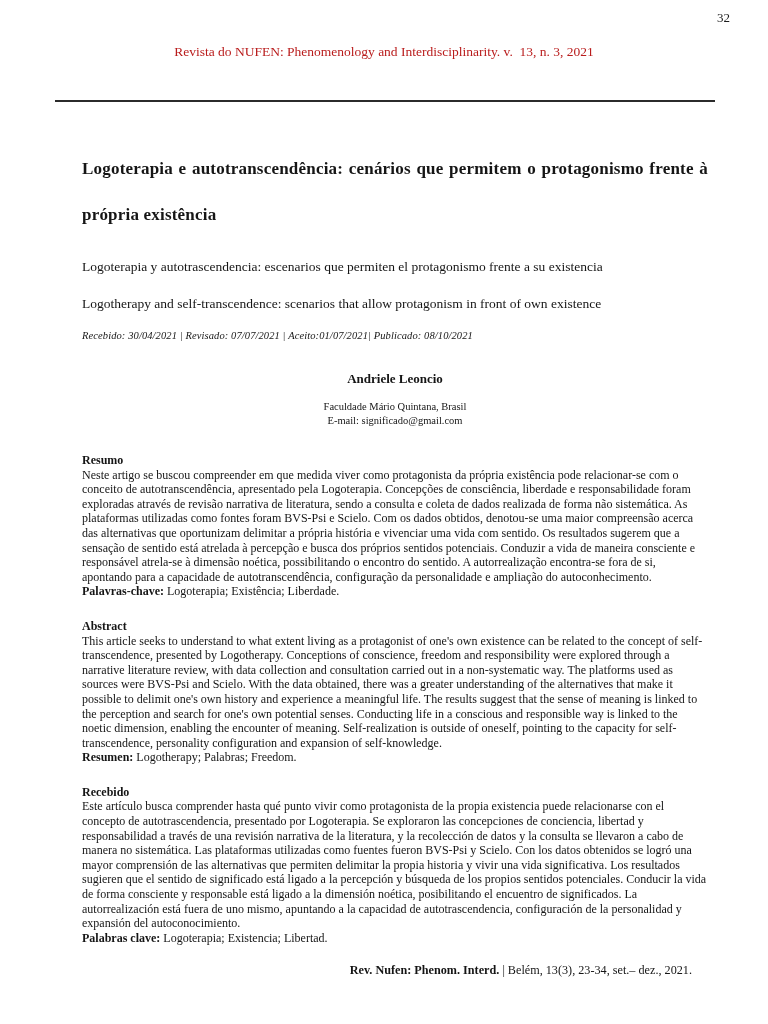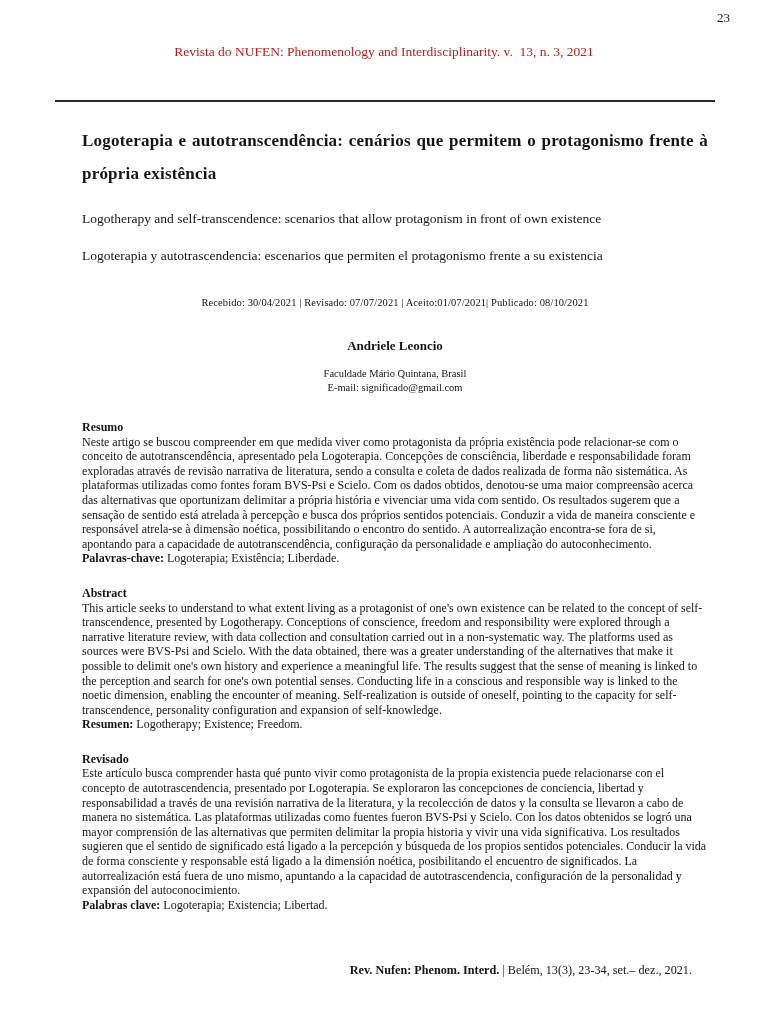--- a/index.html
+++ b/index.html
@@ -32,37 +32,38 @@
     margin-left: 55px;
     margin-top: 40px;
     width: 660px;
     border-top: 2px solid #2b2b2b;
   }
   .content {
     margin-left: 82px;
     margin-right: 60px; 
   }
   .article-title {
-    margin-top: 22px;
+    margin-top: 44px;
     font-size: 17px;
     font-weight: bold;
-    line-height: 33px;
+    line-height: 46px;
     text-align: justify;
     letter-spacing: 0.2px;
   }
   .subtitle {
     margin-top: 20px;
     font-size: 13.5px;
     line-height: 17px;
   }
   .dates-line {
-    margin-top: 33px;
-    text-align: center;
+    margin-top: 18px;
+    text-align: left;
     font-size: 10.5px;
     letter-spacing: 0.1px;
+    font-style: italic;
   }
   .author-block { text-align: center; }
   .author-name {
     margin-top: 30px;
     font-size: 13px;
     font-weight: bold;
   }
   .affiliation {
     margin-top: 13px;
     font-size: 10.5px;
@@ -91,58 +92,58 @@
     right: 76px;
     font-size: 12.2px;
   }
   .page-footer .footer-bold { font-weight: bold; }
 </style>
 </head>
 <body>
 
 <div class="page">
 
-  <div class="page-number">23</div>
+  <div class="page-number">32</div>
 
   <div class="journal-header">Revista do NUFEN: Phenomenology and Interdisciplinarity. v.  13, n. 3, 2021</div>
 
   <div class="rule"></div>
 
   <div class="content">
 
     <h1 class="article-title">Logoterapia e autotranscendência: cenários que permitem o protagonismo frente à própria existência</h1>
 
+    <div class="subtitle">Logoterapia y autotrascendencia: escenarios que permiten el protagonismo frente a su existencia</div>
+
     <div class="subtitle">Logotherapy and self-transcendence: scenarios that allow protagonism in front of own existence</div>
-
-    <div class="subtitle">Logoterapia y autotrascendencia: escenarios que permiten el protagonismo frente a su existencia</div>
 
     <div class="dates-line">Recebido: 30/04/2021 | Revisado: 07/07/2021 | Aceito:01/07/2021| Publicado: 08/10/2021</div>
 
     <div class="author-block">
       <div class="author-name">Andriele Leoncio</div>
       <div class="affiliation">
         <div>Faculdade Mário Quintana, Brasil</div>
         <div>E-mail: significado@gmail.com</div>
       </div>
     </div>
 
     <div class="section first">
       <div class="section-heading">Resumo</div>
       <div class="section-body">Neste artigo se buscou compreender em que medida viver como protagonista da própria existência pode relacionar-se com o conceito de autotranscendência, apresentado pela Logoterapia. Concepções de consciência, liberdade e responsabilidade foram exploradas através de revisão narrativa de literatura, sendo a consulta e coleta de dados realizada de forma não sistemática. As plataformas utilizadas como fontes foram BVS-Psi e Scielo. Com os dados obtidos, denotou-se uma maior compreensão acerca das alternativas que oportunizam delimitar a própria história e vivenciar uma vida com sentido. Os resultados sugerem que a sensação de sentido está atrelada à percepção e busca dos próprios sentidos potenciais. Conduzir a vida de maneira consciente e responsável atrela-se à dimensão noética, possibilitando o encontro do sentido. A autorrealização encontra-se fora de si, apontando para a capacidade de autotranscendência, configuração da personalidade e ampliação do autoconhecimento.</div>
       <div class="keywords-line"><span class="kw-label">Palavras-chave:</span><span> Logoterapia; Existência; Liberdade.</span></div>
     </div>
 
     <div class="section">
       <div class="section-heading">Abstract</div>
       <div class="section-body">This article seeks to understand to what extent living as a protagonist of one's own existence can be related to the concept of self-transcendence, presented by Logotherapy. Conceptions of conscience, freedom and responsibility were explored through a narrative literature review, with data collection and consultation carried out in a non-systematic way. The platforms used as sources were BVS-Psi and Scielo. With the data obtained, there was a greater understanding of the alternatives that make it possible to delimit one's own history and experience a meaningful life. The results suggest that the sense of meaning is linked to the perception and search for one's own potential senses. Conducting life in a conscious and responsible way is linked to the noetic dimension, enabling the encounter of meaning. Self-realization is outside of oneself, pointing to the capacity for self-transcendence, personality configuration and expansion of self-knowledge.</div>
-      <div class="keywords-line"><span class="kw-label">Resumen:</span><span> Logotherapy; Existence; Freedom.</span></div>
+      <div class="keywords-line"><span class="kw-label">Resumen:</span><span> Logotherapy; Palabras; Freedom.</span></div>
     </div>
 
     <div class="section">
-      <div class="section-heading">Revisado</div>
+      <div class="section-heading">Recebido</div>
       <div class="section-body">Este artículo busca comprender hasta qué punto vivir como protagonista de la propia existencia puede relacionarse con el concepto de autotrascendencia, presentado por Logoterapia. Se exploraron las concepciones de conciencia, libertad y responsabilidad a través de una revisión narrativa de la literatura, y la recolección de datos y la consulta se llevaron a cabo de manera no sistemática. Las plataformas utilizadas como fuentes fueron BVS-Psi y Scielo. Con los datos obtenidos se logró una mayor comprensión de las alternativas que permiten delimitar la propia historia y vivir una vida significativa. Los resultados sugieren que el sentido de significado está ligado a la percepción y búsqueda de los propios sentidos potenciales. Conducir la vida de forma consciente y responsable está ligado a la dimensión noética, posibilitando el encuentro de significados. La autorrealización está fuera de uno mismo, apuntando a la capacidad de autotrascendencia, configuración de la personalidad y expansión del autoconocimiento.</div>
       <div class="keywords-line"><span class="kw-label">Palabras clave:</span><span> Logoterapia; Existencia; Libertad.</span></div>
     </div>
 
   </div>
 
   <div class="page-footer"><span class="footer-bold">Rev. Nufen: Phenom. Interd.</span><span> | Belém, 13(3), 23-34, set.– dez., 2021.</span></div>
 
 </div>
 

